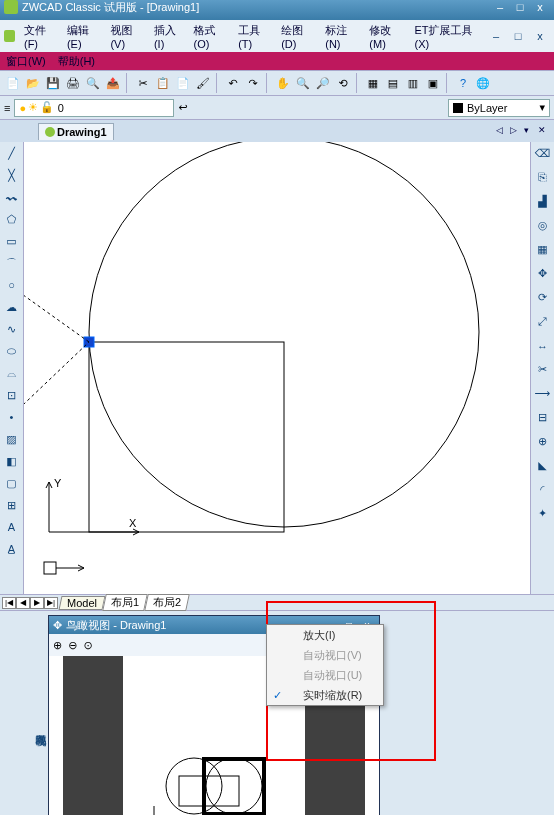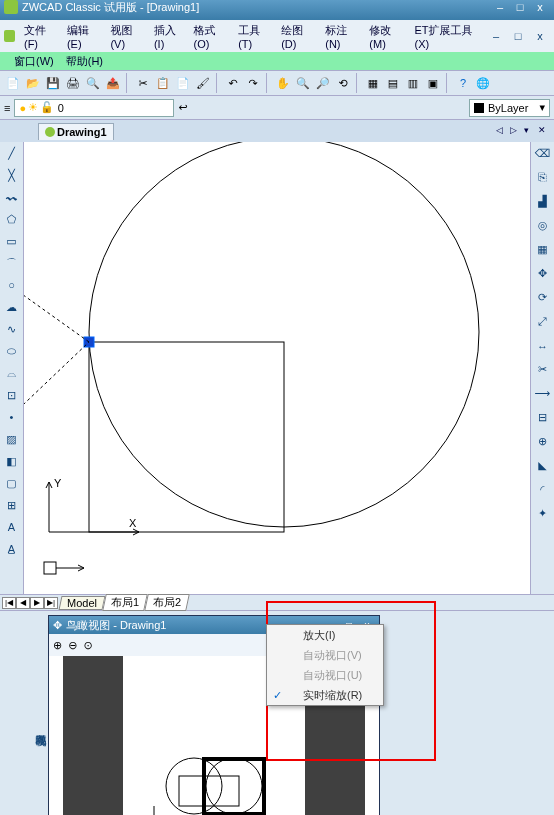--- a/index.html
+++ b/index.html
@@ -3,21 +3,21 @@
 <meta charset="utf-8">
 <style>
 *{box-sizing:border-box;margin:0;padding:0;font-family:"Microsoft YaHei",SimSun,sans-serif;font-size:11px;user-select:none}
 body{background:#fff;width:554px;height:815px;overflow:hidden;position:relative}
 .titlebar{height:20px;background:linear-gradient(#5d9cc6,#3a7ca8);color:#fff;display:flex;align-items:flex-start;padding:0 4px}
 .titlebar .logo{width:14px;height:14px;background:#8cc63f;border-radius:2px;margin-right:4px}
 .titlecap{display:flex;margin-left:auto}
 .titlecap span{width:20px;height:14px;display:flex;align-items:center;justify-content:center;color:#fff;cursor:pointer}
 .menubar{height:20px;background:#e8f0f7;display:flex;align-items:center;padding:16px 4px;color:#003}
 .menubar span{padding:2px 5px}
-.menubar2{height:18px;background:#86efac;display:flex;align-items:center;padding:0 8px;color:#003}
+.menubar2{height:18px;background:#be185d;display:flex;align-items:center;padding:0 0;color:#003}
 .menubar2 span{padding:2px 6px}
 .toolbar{height:26px;background:#dce8f2;border-top:1px solid #aac;border-bottom:1px solid #aac;display:flex;align-items:center;padding:0 4px;gap:2px}
 .toolbar .ico{width:18px;height:18px;display:flex;align-items:center;justify-content:center;border:1px solid transparent}
 .toolbar .sep{width:4px;height:20px;border-left:1px solid #aac;margin:0 2px}
 .proprow{height:24px;background:#dce8f2;display:flex;align-items:center;padding:0 4px;gap:4px;border-bottom:1px solid #aac}
 .proprow .drop{height:18px;border:1px solid #8aa;background:#fff;display:flex;align-items:center;padding:0 4px}
 .tab-strip{height:22px;background:#cfdeed;display:flex;align-items:center;padding-left:38px;position:relative}
 .tab-strip .arrows{position:absolute;right:4px;display:flex;gap:2px}
 .tab-strip .arrows span{width:12px;height:12px;font-size:9px;color:#004}
 .tab{background:#eef4fa;border:1px solid #9ab;padding:2px 6px;display:flex;align-items:center;gap:2px;border-bottom:none}
@@ -118,21 +118,21 @@
 <div class="proprow">
   <div class="ico">≡</div>
   <div class="drop" style="width:160px">
     <span style="color:#fb0">●</span>
       <span style="color:#fb0;margin-left:2px">☀</span>
       <span style="margin-left:2px">🔓</span>
       <span style="margin-left:4px">0</span>
   </div>
   <div class="ico">↩</div>
   <div style="flex:1"></div>
-  <div class="drop" style="width:81px">
+  <div class="drop" style="width:102px">
     <span style="width:10px;height:10px;background:#000;display:inline-block;margin-right:4px"></span>
     <span>ByLayer</span>
     <span style="margin-left:auto">▾</span>
   </div>
 </div>
 
 <div class="tab-strip">
   <div class="tab">
     <span class="dot"></span>
     <b>Drawing1</b>

